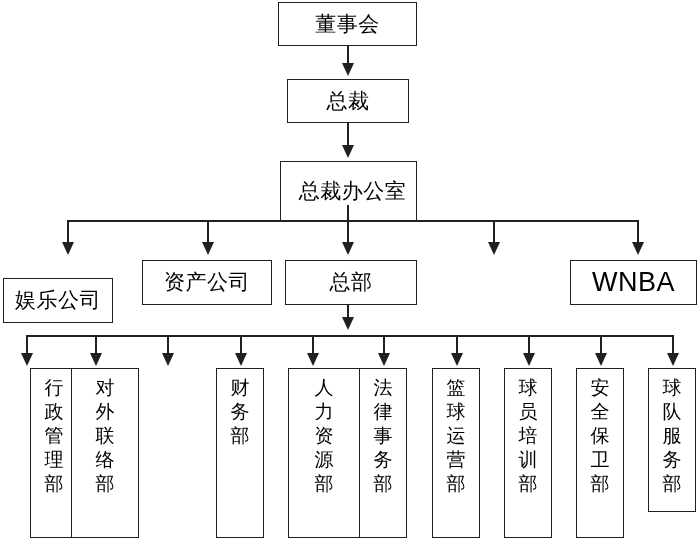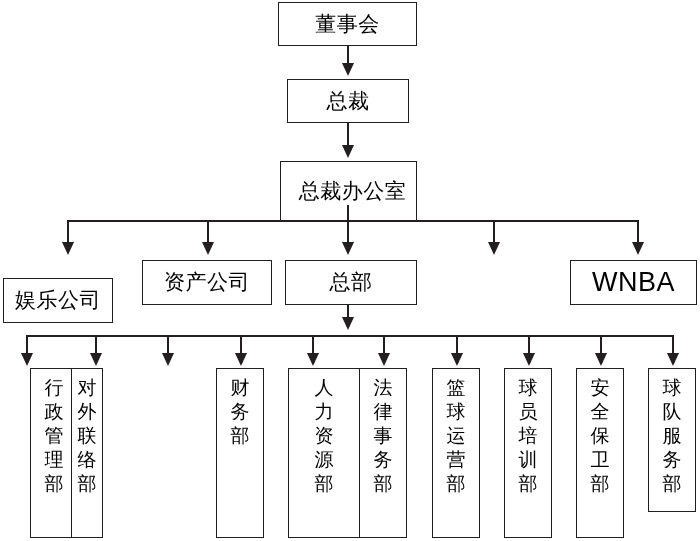--- a/index.html
+++ b/index.html
@@ -162,21 +162,21 @@
   <div class="vline" style="left:600px; top:335px; height:20px;"></div>
   <div class="arrow" style="left:594.5px; top:353px;"></div>
 
   <div class="vline" style="left:672px; top:335px; height:20px;"></div>
   <div class="arrow" style="left:666.5px; top:353px;"></div>
 
   <div class="node v" style="left:2px; top:368px; width:48px; height:170px;margin-left:28px;">
     <span class="vtext">行政管理部</span>
   </div>
 
-  <div class="node v" style="left:71px; top:368px; width:32px; height:170px;">
+  <div class="node v" style="left:71px; top:368px; width:68px; height:170px;">
     <span class="vtext">对外联络部</span>
   </div>
 
 
   <div class="node v" style="left:216px; top:368px; width:48px; height:170px;">
     <span class="vtext">财务部</span>
   </div>
 
   <div class="node v" style="left:288px; top:368px; width:72px; height:170px;">
     <span class="vtext">人力资源部</span>

